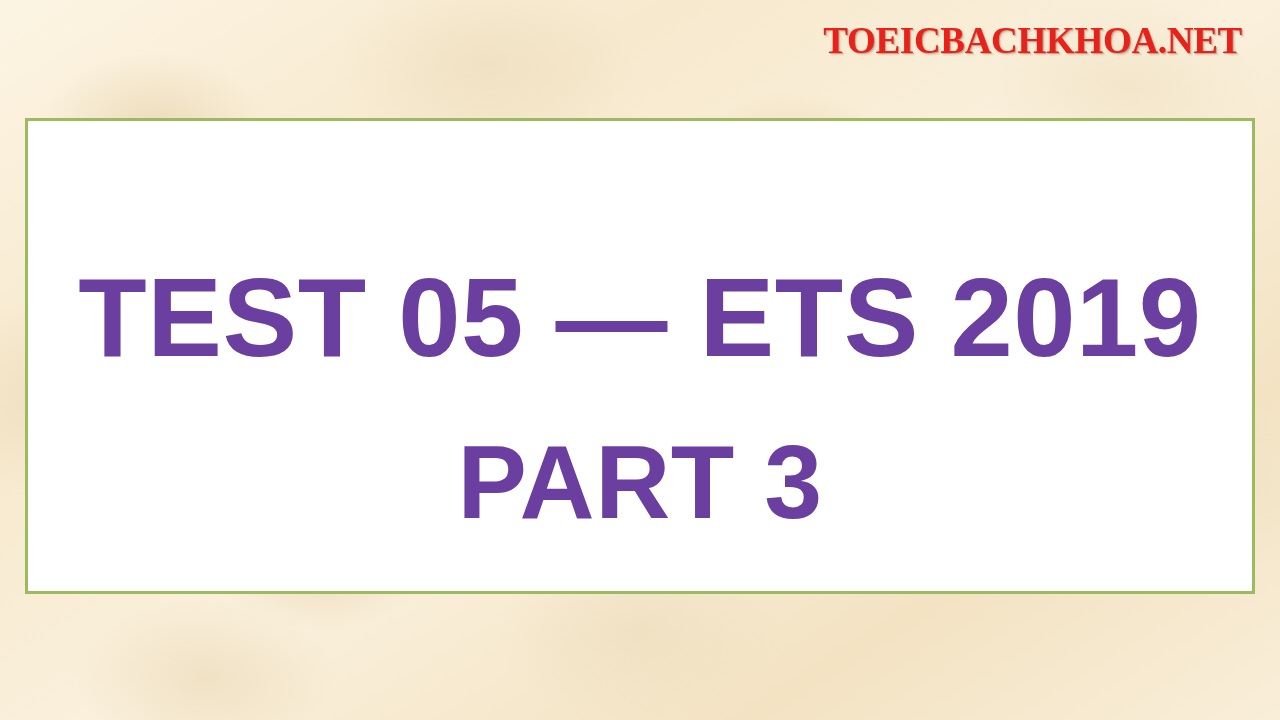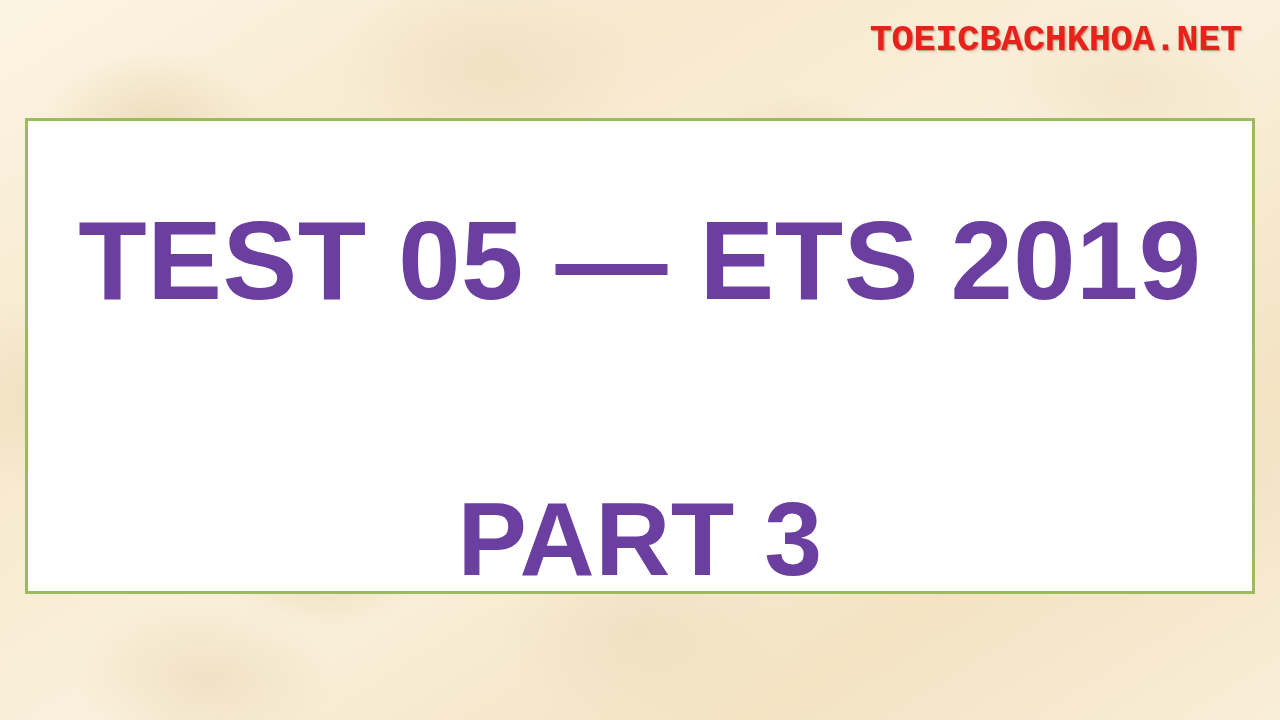--- a/index.html
+++ b/index.html
@@ -34,21 +34,21 @@
       radial-gradient(ellipse 130px  90px at 80% 40%, rgba(233,216,181,0.50) 0%, rgba(233,216,181,0) 70%),
       radial-gradient(ellipse 180px 110px at 16% 94%, rgba(228,208,170,0.45) 0%, rgba(228,208,170,0) 72%),
       linear-gradient(148deg, #fcf4e3 0%, #f7e9ce 28%, #faf0dc 52%, #f3e3c3 78%, #f9eed9 100%);
   }
 
   
   .brand {
     position: absolute;
     top: 22px;
     right: 38px;
-    font-family: Liberation Mono, monospace;
+    font-family: Liberation Serif, serif;
     font-weight: bold;
     font-size: 37px;
     line-height: 1;
     letter-spacing: -0.3px;
     color: #e8211a;
     text-shadow: 1px 1px 0 rgba(120,60,40,0.30), 2px 2px 2px rgba(120,60,40,0.18);
     white-space: nowrap;
   }
 
   
@@ -57,21 +57,21 @@
     left: 25px;
     top: 118px;
     width: 1230px;
     height: 476px;
     box-sizing: border-box;
     border: 3px solid #9cbb5e;
     background: #ffffff;
     display: flex;
     flex-direction: column;
     align-items: center;
-    justify-content: space-between;
+    justify-content: center;
   }
 
   .title-line {
     font-family: "Liberation Sans", sans-serif;
     font-weight: bold;
     color: #6b3fa0;
     text-align: center;
     white-space: nowrap;
     line-height: 1;
   }

